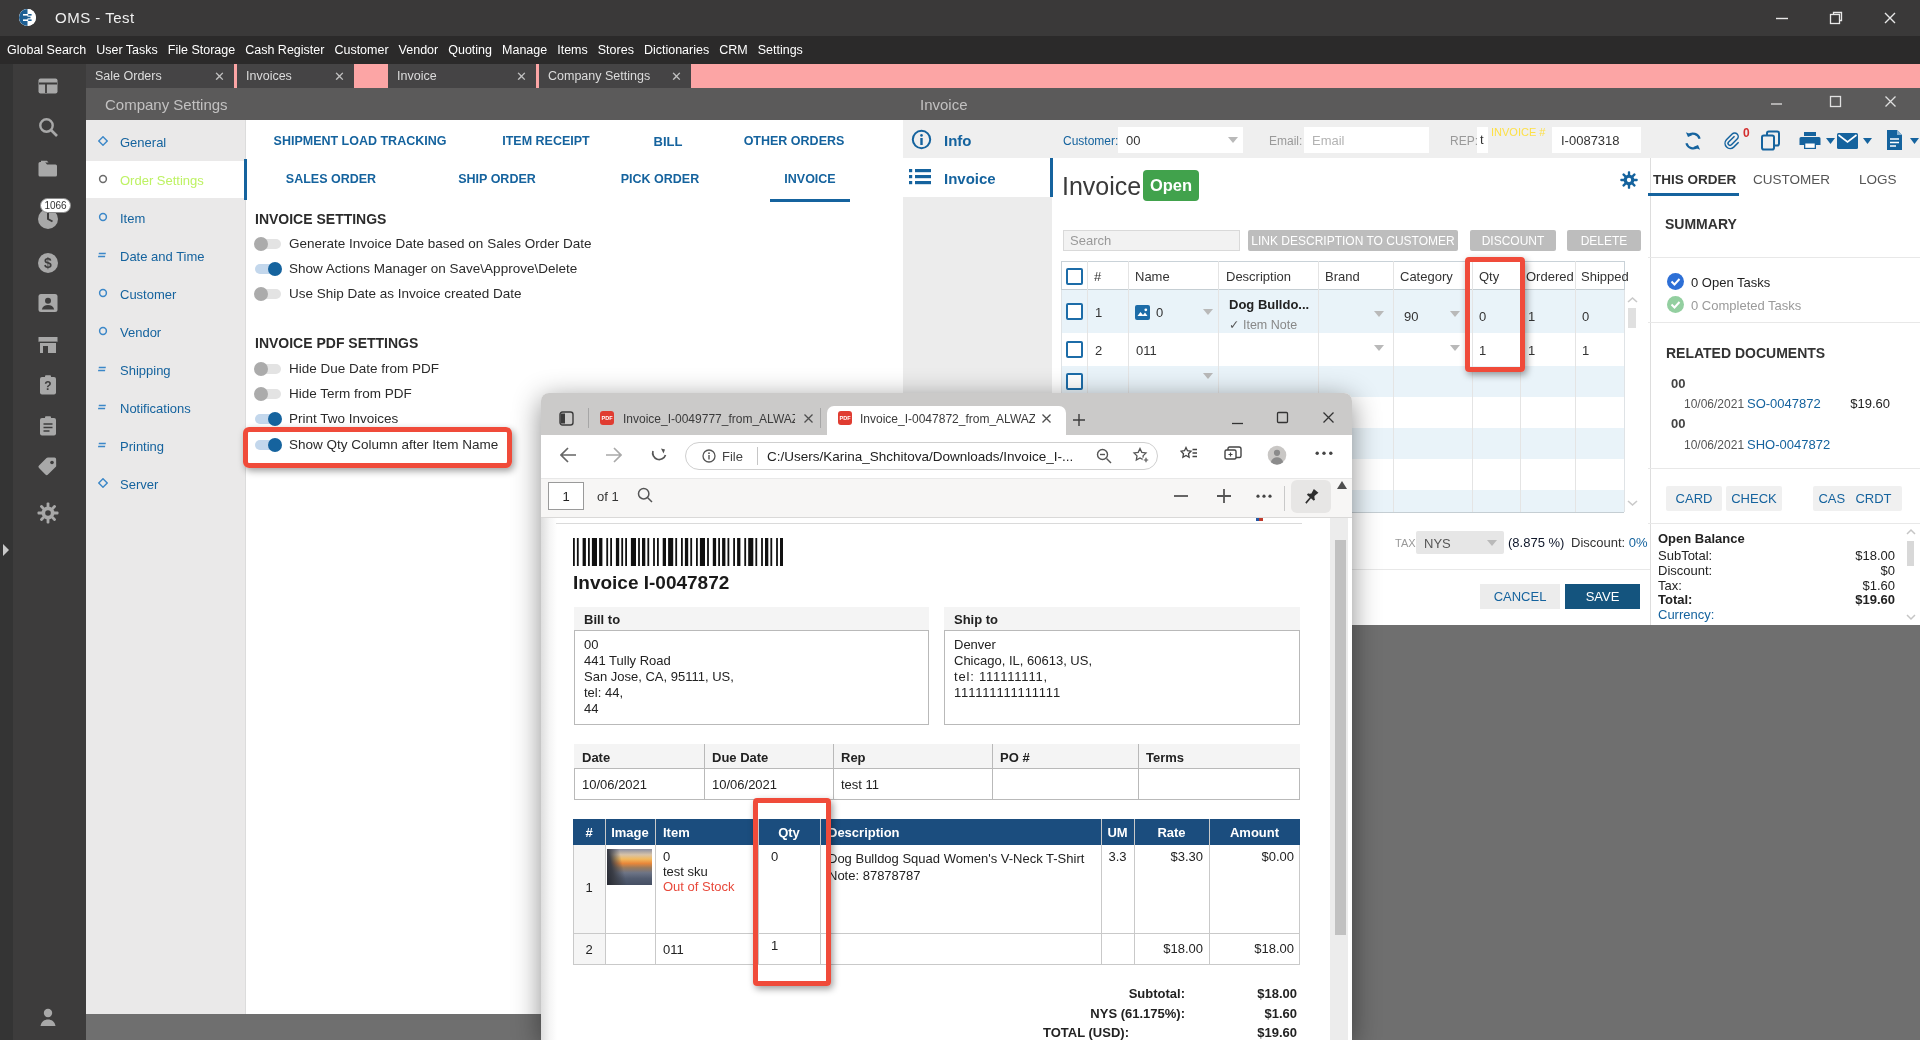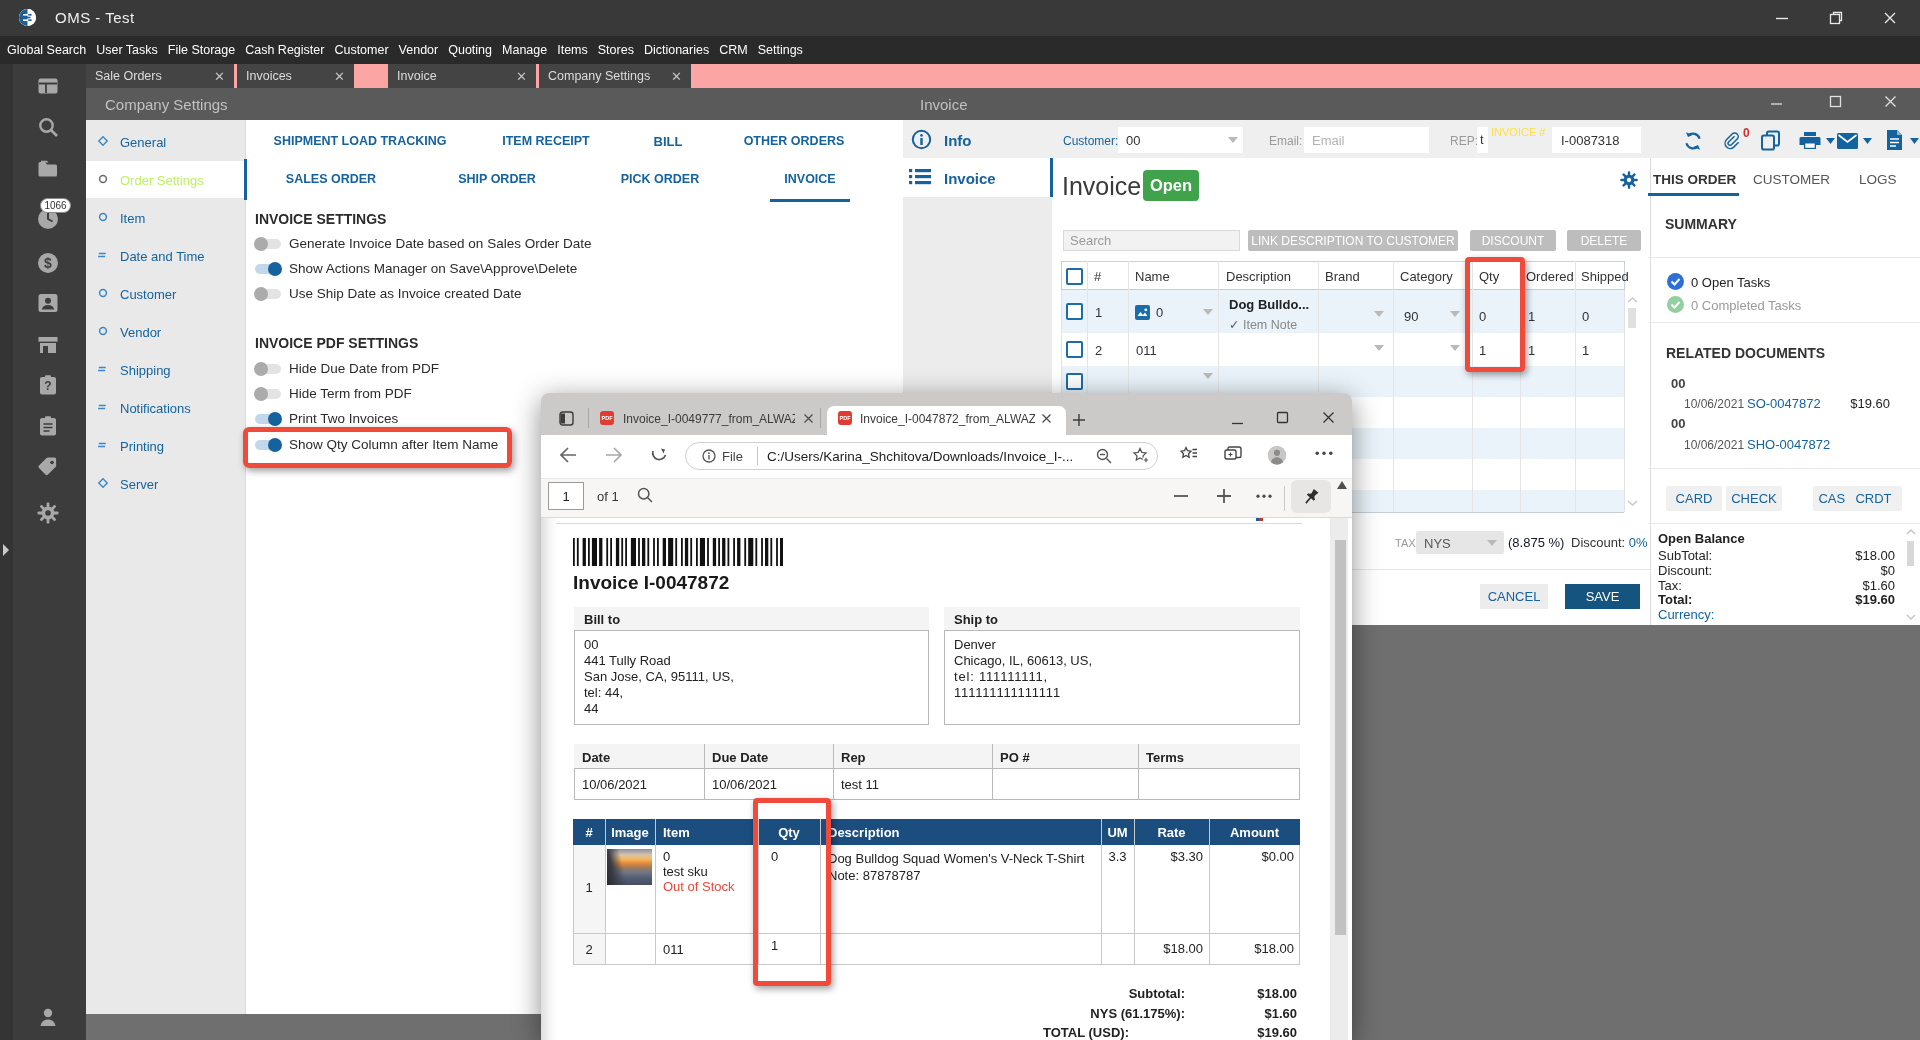--- a/index.html
+++ b/index.html
@@ -425,21 +425,21 @@
   </svg>
 <div class="redrect" style="left:1465px;top:257px;width:60px;height:115px;border-radius:4px"></div>
 
 <div class="a" style="left:1395px;top:537px;color:#999;font-size:11px">TAX</div>
 <div class="a" style="left:1416px;top:531px;width:88px;height:23px;background:#e6e6e6;border-radius:2px"></div>
 <div class="a" style="left:1424px;top:536px;color:#555">NYS</div>
 <div class="arw" style="left:1487px;top:540px"></div>
 <div class="a" style="left:1508px;top:535px;color:#0f172a">(8.875 %)</div>
 <div class="a" style="left:1571px;top:535px;color:#333">Discount: <span class="blue">0%</span></div>
 <div class="hdiv" style="left:1052px;top:569px;width:598px"></div>
-<div class="a" style="left:1480px;top:584px;width:68px;height:25px;background:#ececec;color:#15639e;display:flex;align-items:center;justify-content:center">CANCEL</div>
+<div class="a" style="left:1480px;top:584px;width:80px;height:25px;background:#ececec;color:#15639e;display:flex;align-items:center;justify-content:center">CANCEL</div>
 <div class="a" style="left:1565px;top:584px;width:75px;height:25px;background:#14547e;color:#fff;display:flex;align-items:center;justify-content:center">SAVE</div>
 
 <div class="a" style="left:1650px;top:158px;width:1px;height:467px;background:#ddd"></div>
 <div class="a" style="left:1653px;top:172px;color:#333;font-weight:bold;font-size:13.5px">THIS ORDER</div>
 <div class="a" style="left:1753px;top:172px;color:#555;font-size:13.5px">CUSTOMER</div>
 <div class="a" style="left:1859px;top:172px;color:#555;font-size:13.5px">LOGS</div>
 <div class="a" style="left:1648px;top:193px;width:91px;height:3px;background:#15639e"></div>
 <div class="a" style="left:1665px;top:216px;color:#333;font-weight:bold;font-size:14px">SUMMARY</div>
 <div class="hdiv" style="left:1648px;top:257px;width:272px"></div>
 <svg class="a" style="left:1667px;top:273px" width="17" height="17" viewBox="0 0 17 17">

